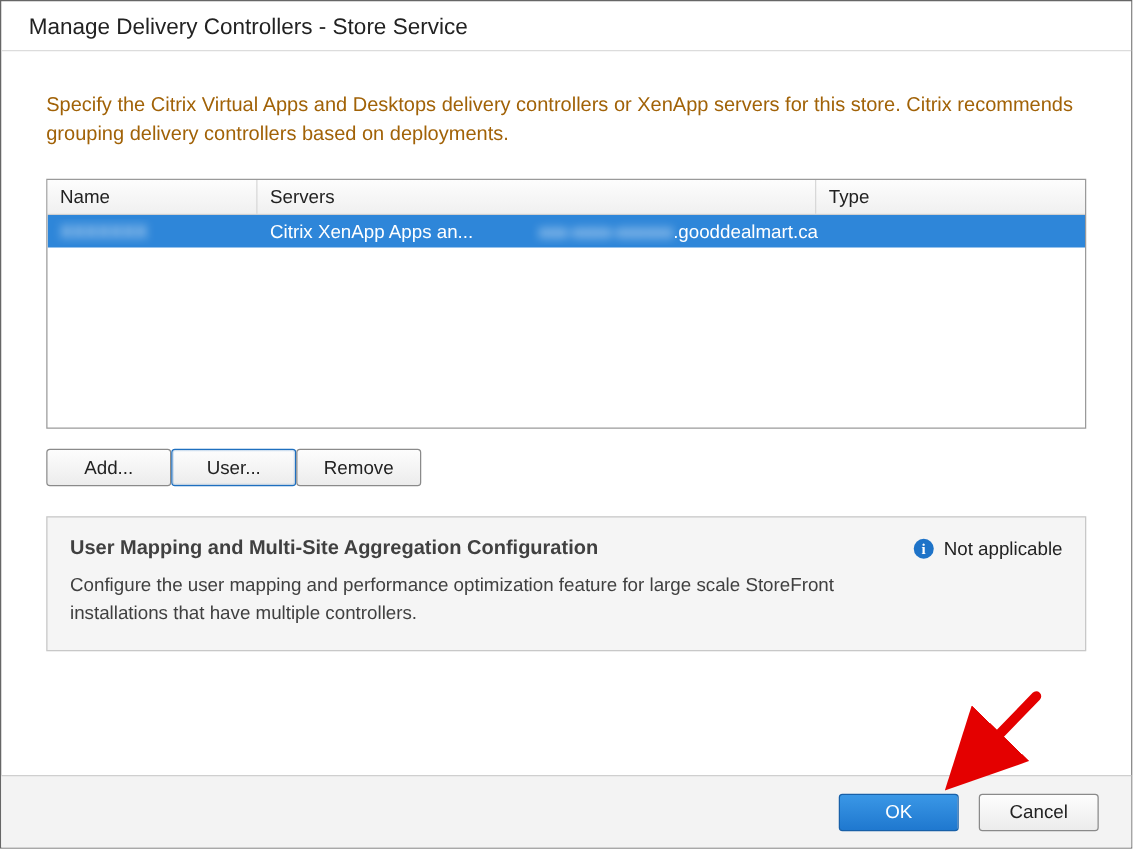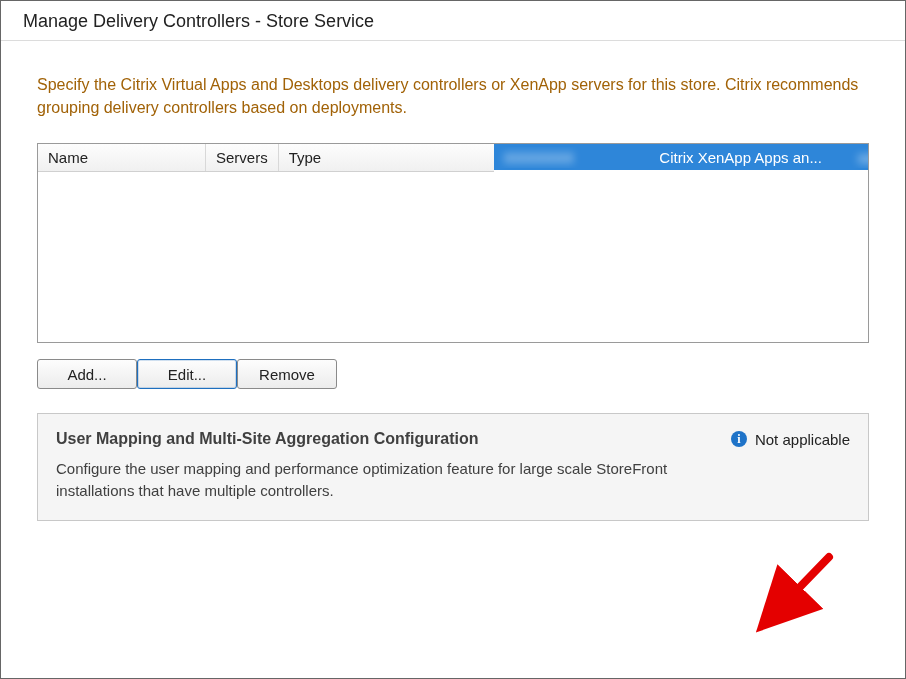--- a/index.html
+++ b/index.html
@@ -34,21 +34,21 @@
   .intro {
     font-size: 16px;
     line-height: 1.45;
     margin-bottom: 24px;
     color: #a16207;
   }
   .grid {
     border: 1px solid #9a9a9a;
     height: 200px;
     background: #fff;
-    display: flex; flex-direction: row;
+    display: flex; flex-direction: column;
     overflow: hidden;
   }
   .grid-head {
     display: flex;
     background: linear-gradient(#fdfdfd, #f0f0f0);
     border-bottom: 1px solid #d0d0d0;
     height: 28px;
     align-items: center;
     font-size: 15px;
     color: #222;
@@ -189,37 +189,41 @@
           <div class="cell col-type">Citrix XenApp Apps an...</div>
           <div class="cell col-servers">
             <span class="blur">xxx-xxxx-xxxxxx</span><span>.gooddealmart.ca</span>
           </div>
         </div>
       </div>
     </div>
 
     <div class="btnrow">
       <button class="btn">Add...</button>
-      <button class="btn highlight">Edit...</button>
+      <button class="btn highlight">User...</button>
       <button class="btn">Remove</button>
     </div>
 
     <div class="panel">
       <div class="panel-head">
         <div class="panel-title">User Mapping and Multi-Site Aggregation Configuration</div>
         <div class="panel-status">
           <span class="info-icon">i</span>
           <span>Not applicable</span>
         </div>
       </div>
       <div class="panel-desc">Configure the user mapping and performance optimization feature for large scale StoreFront installations that have multiple controllers.</div>
     </div>
 
   </div>
 
+  <div class="footer">
+    <button class="btn primary">OK</button>
+    <button class="btn secondary">Cancel</button>
+  </div>
 
   <svg class="arrow-annot" viewBox="0 0 90 90">
     <defs>
       <marker id="arrhead" markerWidth="8" markerHeight="8" refX="6" refY="4" orient="auto">
         <polygon points="0,0 8,4 0,8" fill="#e40000"></polygon>
       </marker>
     </defs>
     <line x1="80" y1="8" x2="18" y2="72" stroke="#e40000" stroke-width="8" stroke-linecap="round" marker-end="url(#arrhead)"></line>
   </svg>
 

